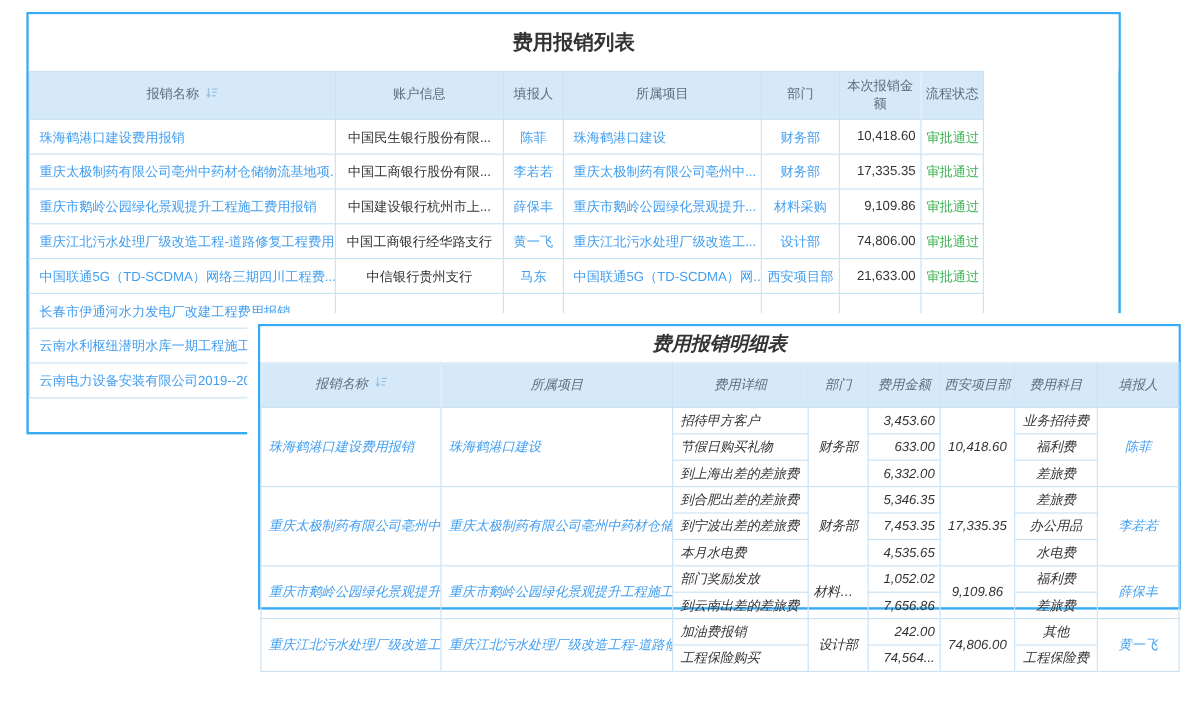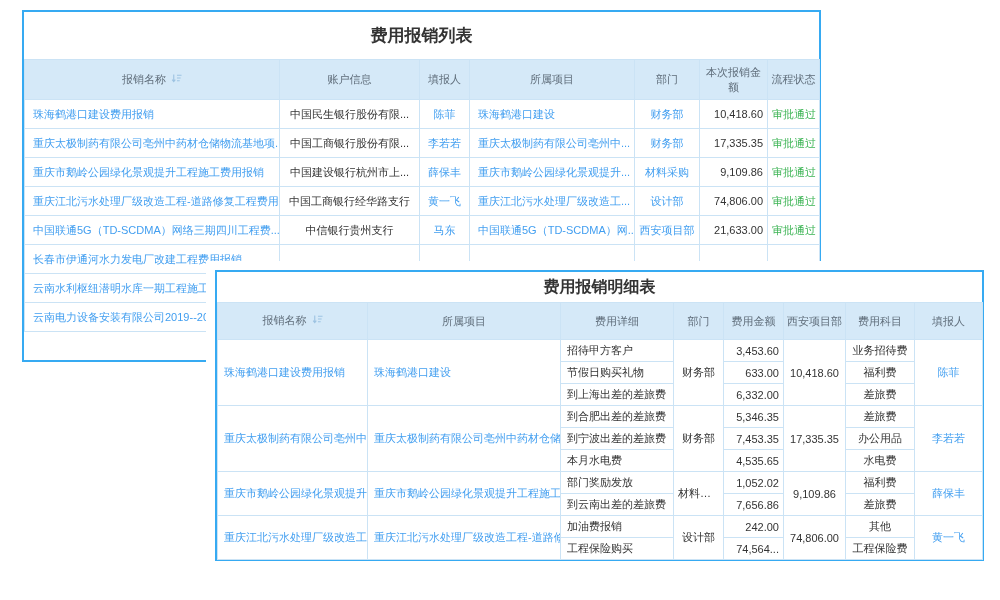--- a/index.html
+++ b/index.html
@@ -1,23 +1,23 @@
 <!DOCTYPE html>
 <html><head>
 <meta charset="utf-8">
 <style>
   * { margin:0; padding:0; box-sizing:border-box; }
   html,body { width:1000px; height:600px; background:#ffffff;
     font-family:"Liberation Sans","DejaVu Sans",sans-serif; }
   .stage { position:relative; width:1000px; height:600px; background:#fff; overflow:hidden; }
 
   .tblwin { position:absolute; background:#fff; border:2px solid #36aaf2; }
-  .tblwin.back { left:22px; top:10px; width:799px; height:352px; z-index:1; }
-  .tblwin.front { left:215px; top:270px; width:769px; height:291px; z-index:2;
-    box-shadow:0 0 0 9px #ffffff; }
+  .tblwin.back { left:22px; top:10px; width:912px; height:352px; z-index:1; }
+  .tblwin.front { left:215px; top:270px; width:769px; height:238px; z-index:2;
+    box-shadow:0 0 0 9px #ffffff;font-style:italic; }
 
   .tbl-title { display:flex; align-items:center; justify-content:center;
     font-weight:bold; color:#333; background:#fff; }
   .back .tbl-title { height:47px; font-size:17px; }
   .front .tbl-title { height:30px; font-size:16px; }
 
   table { border-collapse:collapse; table-layout:fixed; width:795px; }
   .front table { width:765px; }
   th, td { border:1px solid #cbe3f5; overflow:hidden; white-space:nowrap; }
   th { background:#d5e9f8; color:#5f6d7a; font-weight:normal; font-size:11px;

